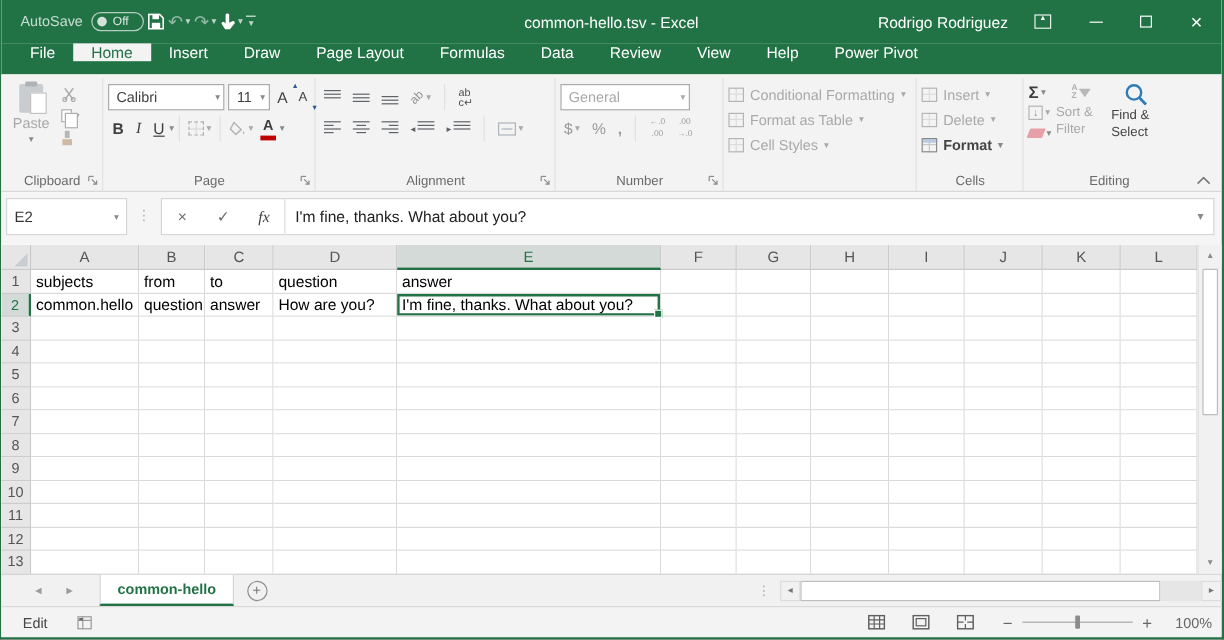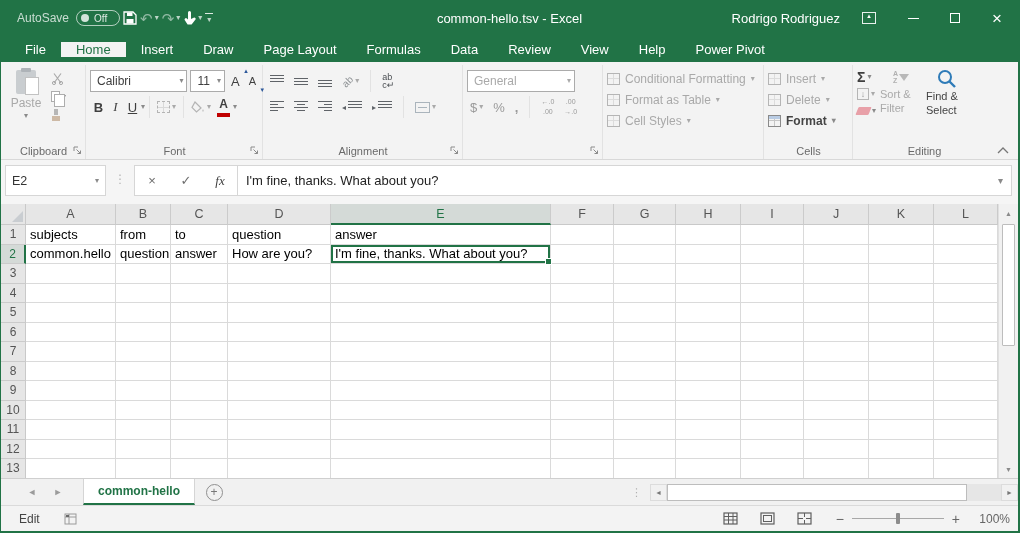--- a/index.html
+++ b/index.html
@@ -25,21 +25,21 @@
   .qat-more .bar { width:8px; height:1px; background:rgba(255,255,255,.85); margin-bottom:1px; }
   .tb-title { position:absolute; left:0; right:0; text-align:center; font-size:13px; color:#fff; }
   .tb-right { margin-left:auto; display:flex; align-items:center; z-index:2; height:100%; }
   .tb-user { font-size:13px; margin-right:22px; }
   .winbtn { width:42px; height:100%; display:flex; align-items:center; justify-content:center; color:#fff; }
   .ribbon-opts { margin-right:16px; position:relative; width:14px; height:12px; border:1px solid rgba(255,255,255,.9); display:flex; align-items:flex-start; justify-content:center; font-size:7px; line-height:5px; }
   .minline { width:11px; height:1px; background:#fff; display:block; }
   .maxbox { width:10px; height:10px; border:1px solid #fff; display:block; }
   .closex { font-size:17px; line-height:1; }
   
-  .tabstrip { height:26px; background:var(--accent-green,#217346); display:flex; align-items:center; padding-left:9px; color:#fff; font-size:13px; }
+  .tabstrip { height:26px; background:var(--accent-green,#217346); display:flex; align-items:flex-start; padding-left:9px; color:#fff; font-size:13px; }
   .rtab { padding:0 15px; display:flex; align-items:center; }
   .rtab.active { background:#f3f3f3; color:var(--accent-green,#217346); }
   .ts-right { margin-left:auto; display:flex; align-items:center; gap:20px; padding-right:14px; }
   .tellme, .share { display:flex; align-items:center; gap:7px; font-size:13px; color:#fff; }
   .smiley { color:var(--smiley-yellow,#ffce3a); font-size:16px; line-height:1; }
   
   .ribbon { height:98px; background:#f3f3f3; border-bottom:1px solid #d8d8d8; display:flex; position:relative; padding-top:3px; }
   .rgroup { position:relative; display:flex; flex-direction:column; border-right:1px solid #e2e2e2; padding:2px 3px 0 4px; }
   .rg-body { flex:1; display:flex; align-items:flex-start; }
   .rg-label { height:17px; display:flex; align-items:center; justify-content:center; font-size:11px; color:#6a6a6a; }
@@ -308,21 +308,21 @@
               <span class="dar dis">▾</span>
             </span>
             <span class="sbtn fontcolor">
                 <span class="A">A</span>
                 <span class="bar"></span>
               </span>
             <span class="dar">▾</span>
           </div>
         </div>
       </div>
-      <div class="rg-label">Font</div>
+      <div class="rg-label">Page</div>
       <svg class="launcher" width="9" height="9" viewBox="0 0 9 9">
           <path d="M1 1 h4 M1 1 v4" stroke="#8a8a8a" fill="none"></path>
           <path d="M3.5 3.5 L7.5 7.5 M7.5 4.5 v3 h-3" stroke="#8a8a8a" fill="none"></path>
         </svg>
     </div>
 
     <div class="rgroup" style="width:200px">
       <div class="rg-body">
         <div class="font-rows">
           <div class="rowline" style="gap:4px">
@@ -435,20 +435,21 @@
                 <span>←.0</span>
                 <span>.00</span>
               </span>
             <span class="sbtn decbtn">
                 <span>.00</span>
                 <span>→.0</span>
               </span>
           </div>
         </div>
       </div>
+      <div class="rg-label">Number</div>
       <svg class="launcher" width="9" height="9" viewBox="0 0 9 9">
           <path d="M1 1 h4 M1 1 v4" stroke="#8a8a8a" fill="none"></path>
           <path d="M3.5 3.5 L7.5 7.5 M7.5 4.5 v3 h-3" stroke="#8a8a8a" fill="none"></path>
         </svg>
     </div>
 
     <div class="rgroup" style="width:161px">
       <div class="rg-body">
         <div style="display:flex;flex-direction:column;padding-top:1px">
           <span class="stylerow">

